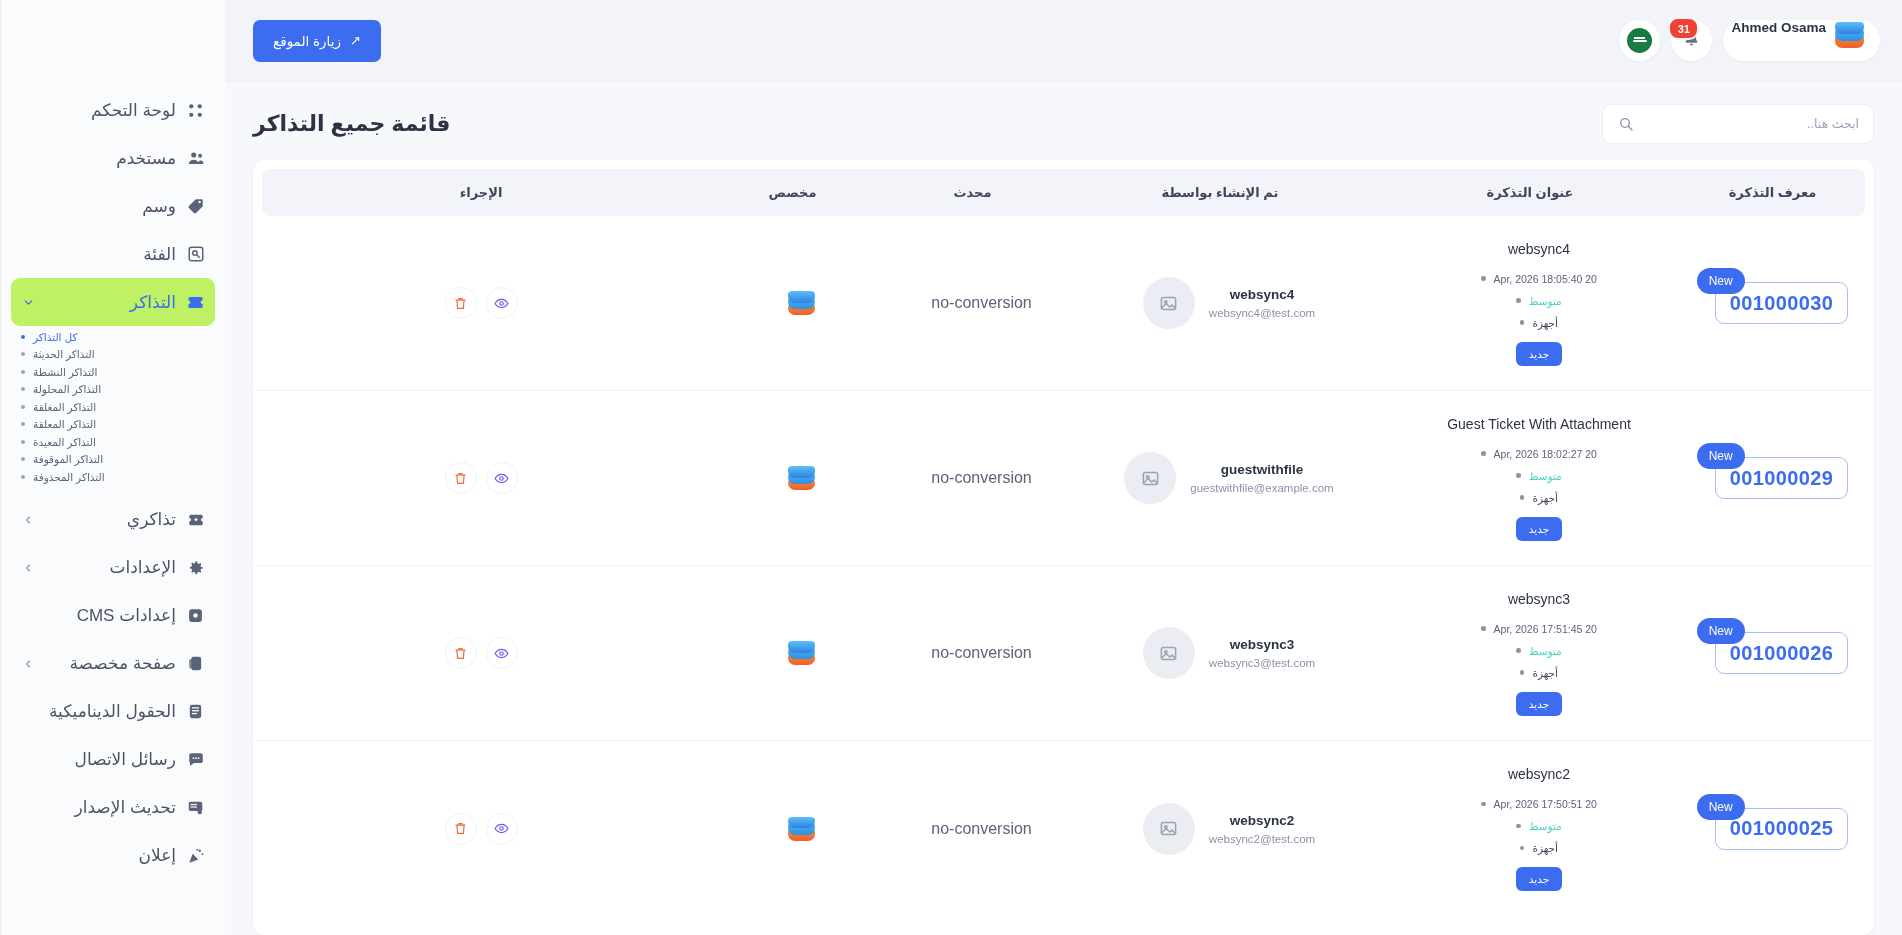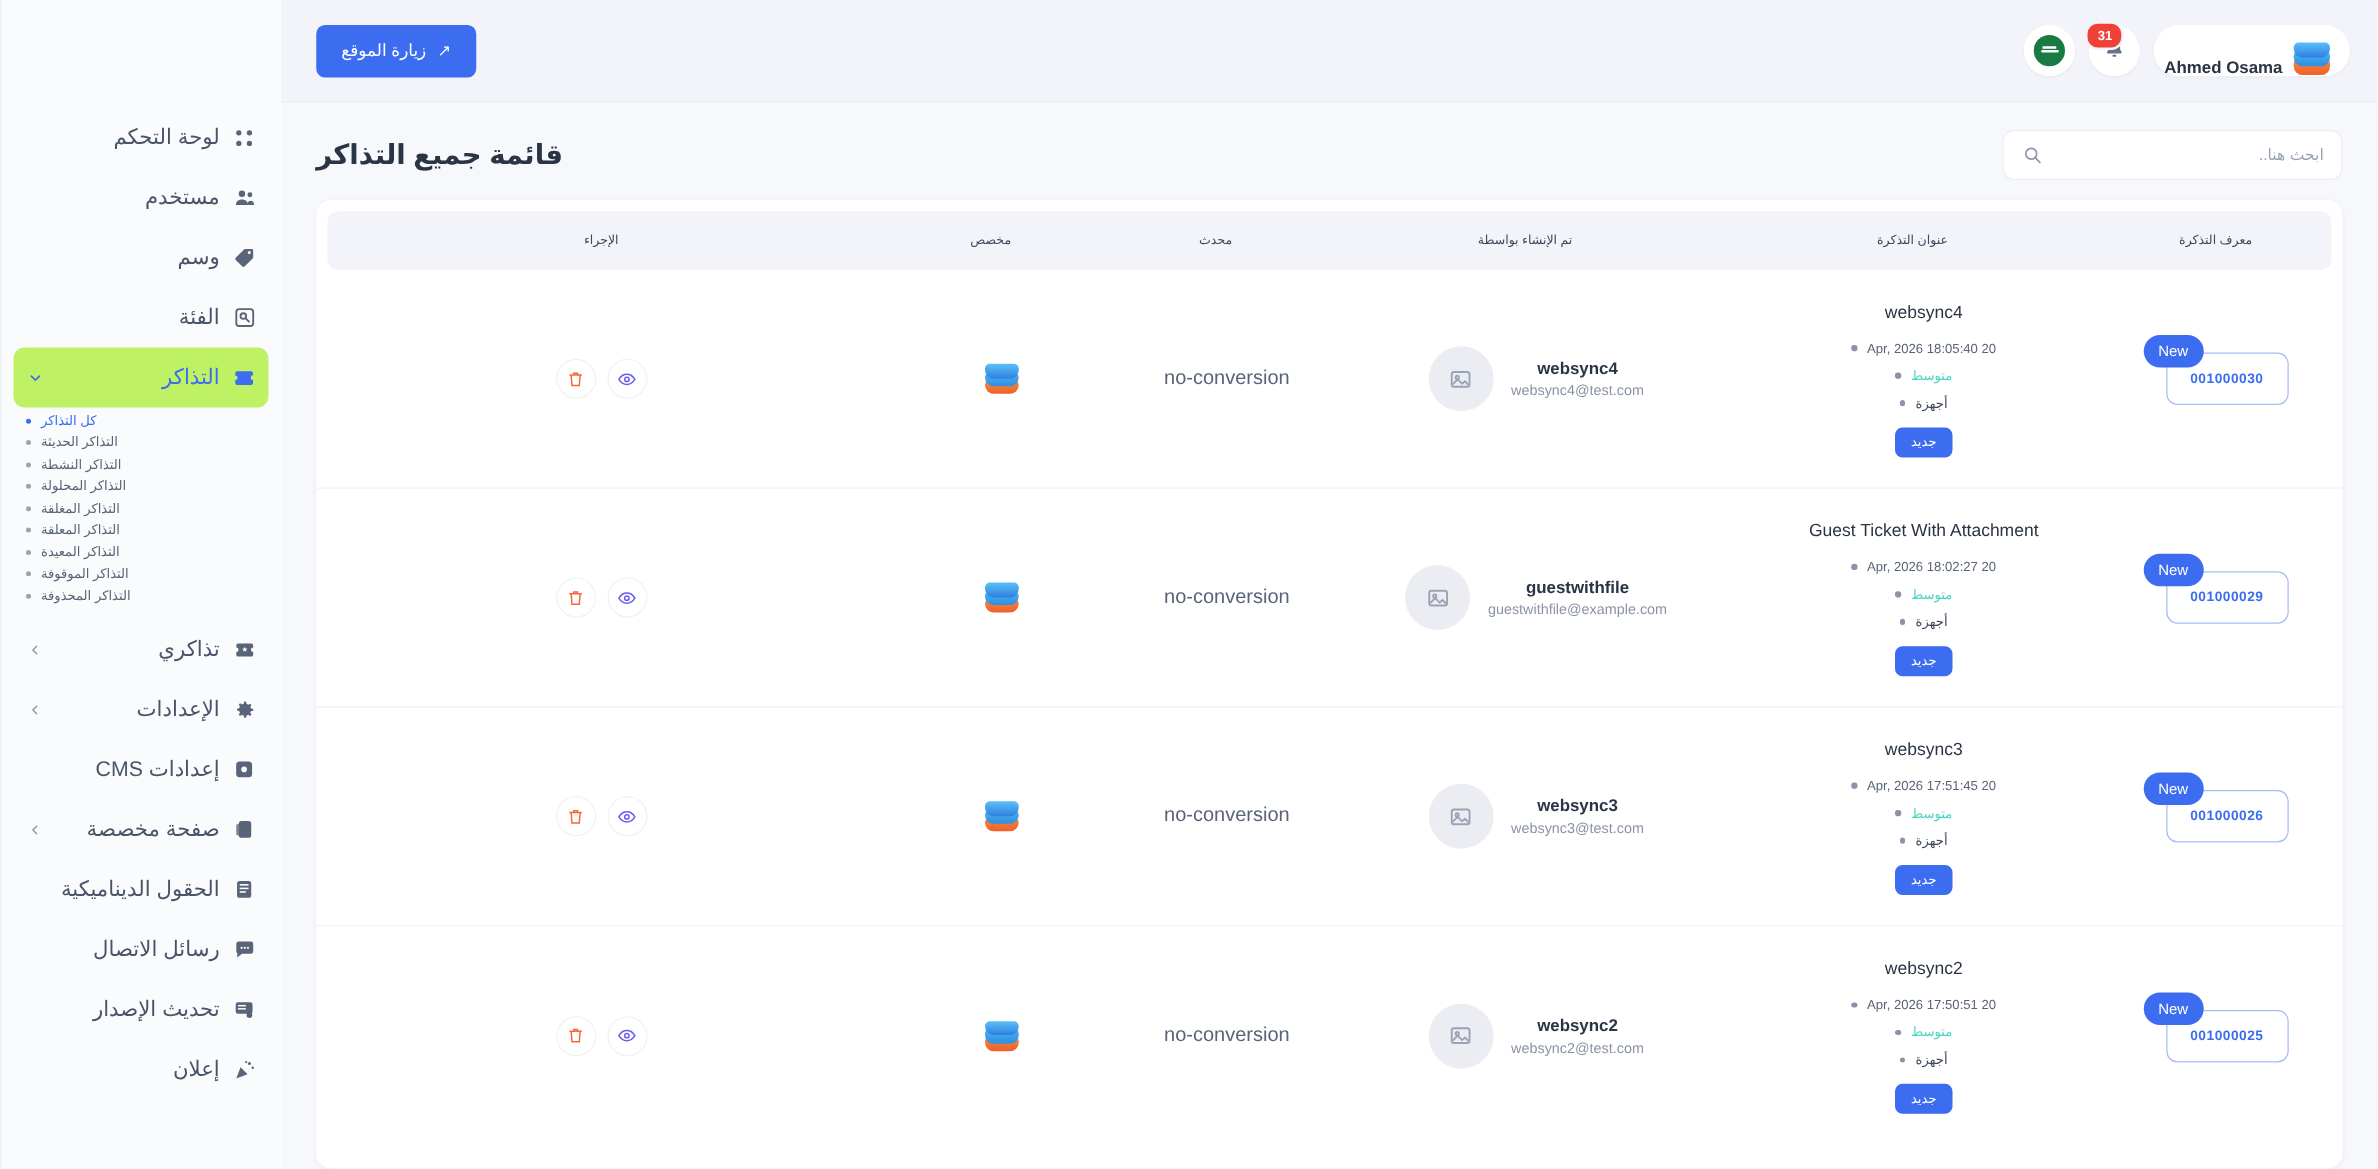--- a/index.html
+++ b/index.html
@@ -77,21 +77,21 @@
     height: 42px; padding: 0 20px;
     font-size: 13.5px; font-family: inherit;
     display: flex; align-items: center; gap: 9px;
     cursor: pointer; white-space: nowrap;
   }
   .visit-btn .arrow { font-size: 13px; display: inline-block; }
   .topbar-spacer { flex: 1; }
   .user-cluster { display: flex; align-items: center; gap: 11px; }
   .user-pill {
     background: #fff; border-radius: 24px; height: 41px;
-    display: flex; align-items: flex-end; gap: 9px;
+    display: flex; align-items: flex-start; gap: 9px;
     padding: 0 16px 0 8px; box-shadow: 0 1px 3px rgba(20,30,60,.05);
   }
   .user-pill .uname { font-size: 13.5px; font-weight: 700; color: #2b3445; order: 2; white-space: nowrap;}
   .avatar-logo { width: 29px; height: 29px; flex: 0 0 29px; order: 1; position: relative; }
   .icon-circle {
     width: 41px; height: 41px; border-radius: 50%;
     background: #fff; display: flex; align-items: center; justify-content: center;
     position: relative; cursor: pointer; box-shadow: 0 1px 3px rgba(20,30,60,.05);
   }
   .badge {
@@ -136,21 +136,21 @@
     margin: 0 28px; background: #fff; border-radius: 12px;
     box-shadow: 0 1px 4px rgba(25,35,70,.05);
     flex: 1; overflow: hidden; display: flex; flex-direction: column;
   }
   .thead {
     background: #f2f4f9; margin: 9px 9px 0 9px;
     border-radius: 8px; height: 47px;
     display: flex; align-items: center;
   }
   .thead .th {
-    font-size: 10px; color: #3f4859; font-weight: 400;
+    font-size: 13px; color: #3f4859; font-weight: 700;
     text-align: center; white-space: nowrap;
   }
   .tbody { flex: 1; overflow: hidden; }
   .trow {
     display: flex; align-items: center;
     min-height: 175px; border-bottom: 1px solid #f0f2f7;
     padding: 0;
   }
   .trow:last-child { border-bottom: none; }
 
@@ -161,21 +161,21 @@
   .c-updated { width: 175px; flex: 0 0 175px; text-align: center; }
   .c-assign  { width: 185px; flex: 0 0 185px; display:flex; align-items:center; justify-content:center;}
   .c-actions { flex: 1; display: flex; align-items: center; justify-content: center; gap: 9px;}
 
   
   .idwrap { position: relative; display: inline-block; }
   .id-box {
     border: 1px solid #a9bdf5; border-radius: 9px;
     min-width: 98px; height: 42px; padding: 0 14px;
     display: flex; align-items: center; justify-content: center;
-    font-size: 11px; font-weight: 700; color: #3c6df0; letter-spacing: .4px;
+    font-size: 20px; font-weight: 700; color: #3c6df0; letter-spacing: .4px;
     background: #fff; direction: ltr;
   }
   .new-tag {
     position: absolute; top: -14px; left: -18px;
     background: #3c6df0; color: #fff;
     border-radius: 13px; height: 26px; padding: 0 12px;
     font-size: 12px; display: flex; align-items: center; justify-content: center;
     direction: ltr;
   }
 

